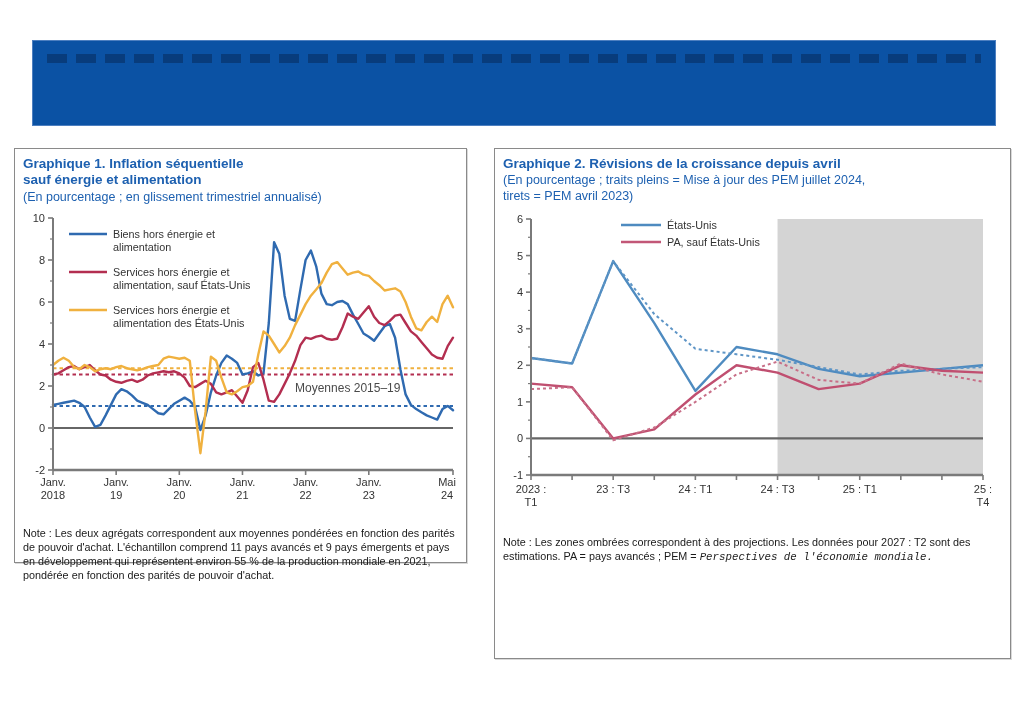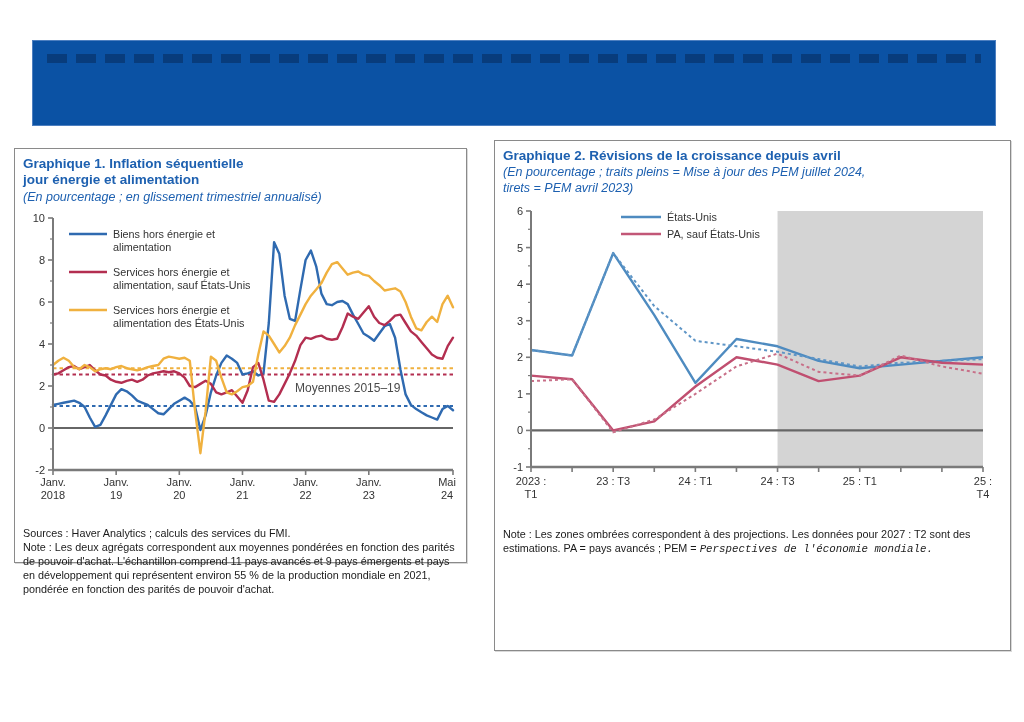--- a/index.html
+++ b/index.html
@@ -4,43 +4,43 @@
 <style>
   html,body{margin:0;padding:0;background:#fff;}
   .page{position:relative;width:1024px;height:722px;background:#ffffff;overflow:hidden;
         font-family:"Liberation Sans",sans-serif;color:#1a1a1a;}
   .banner{position:absolute;left:32px;top:40px;width:964px;height:86px;
           background:var(--banner,#0b52a4);border:1px solid #4d7fc0;box-sizing:border-box;}
   .banner-dashes{position:absolute;left:14px;right:14px;top:13px;height:9px;
           background:repeating-linear-gradient(90deg,var(--banner-dash,#083c7c) 0 20px,transparent 20px 29px);}
   .panel{position:absolute;background:#fff;border:1.5px solid #8a8a8a;box-sizing:border-box;padding:7px 8px;}
   .panel-left{left:14px;top:148px;width:453px;height:415px;box-shadow:1px 1px 0 #d9d9d9;}
-  .panel-right{left:494px;top:140px;width:517px;height:511px;box-shadow:1px 1px 0 #d9d9d9;}
+  .panel-right{left:494px;top:148px;width:517px;height:511px;box-shadow:1px 1px 0 #d9d9d9;}
   .fig-title{color:var(--title-blue,#1d60b0);font-weight:bold;font-size:13.5px;line-height:1.22;margin:0;}
-  .fig-sub{color:var(--title-blue,#1d60b0);font-style:italic;font-size:12.5px;line-height:1.25;margin:1px 0 6px 0;}
+  .fig-sub{color:var(--title-blue,#1d60b0);font-size:12.5px;line-height:1.25;margin:1px 0 6px 0;}
   .chart-wrap{position:relative;}
   svg{display:block;}
   svg text{font-family:"Liberation Sans",sans-serif;}
   .notes{font-size:10.8px;line-height:1.3;color:#1a1a1a;margin-top:14px;}
   .notes p{margin:0;}
   .italic{font-style:italic;font-family:Liberation Mono, monospace;}
 </style>
 </head>
 <body>
 
 <div class="page">
 
   <div class="banner">
     <div class="banner-dashes"></div>
   </div>
 
   <div class="panel panel-left">
     <p class="fig-title">
       <span>Graphique 1.  Inflation séquentielle</span><br>
-      <span>jour énergie et alimentation</span>
+      <span>sauf énergie et alimentation</span>
     </p>
     <p class="fig-sub">(En pourcentage ; en glissement trimestriel annualisé)</p>
     <div class="chart-wrap">
       <svg id="chart1" width="436" height="300">
           <line x1="30" y1="216" x2="430" y2="216" stroke="#666666" stroke-width="2.2"></line>
           <line x1="30" y1="193.94999999999996" x2="430" y2="193.94999999999996" stroke="#2f6ab0" stroke-width="2" stroke-dasharray="3.5 3"></line>
           <line x1="30" y1="162.45000000000002" x2="430" y2="162.45000000000002" stroke="#b32e50" stroke-width="2" stroke-dasharray="3.5 3"></line>
           <line x1="30" y1="156.15" x2="430" y2="156.15" stroke="#f0b13f" stroke-width="2" stroke-dasharray="3.5 3"></line>
           <polyline points="30.0,192.9 35.3,191.8 40.5,190.8 45.8,189.8 51.1,188.7 56.3,190.8 61.6,195.0 66.8,205.5 72.1,214.9 77.4,212.8 82.6,203.4 87.9,192.9 93.2,182.4 98.4,177.2 103.7,179.3 108.9,183.4 114.2,188.7 119.5,190.8 124.7,192.9 130.0,197.1 135.3,201.3 140.5,202.3 145.8,197.1 151.1,191.8 156.3,188.7 161.6,185.6 166.8,188.7 172.1,195.0 177.4,218.1 182.6,203.4 187.9,180.3 193.2,163.5 198.4,150.9 203.7,143.5 208.9,146.7 214.2,150.9 219.5,162.5 224.7,161.4 230.0,159.3 235.3,163.5 240.5,161.4 245.8,111.0 251.1,30.2 256.3,41.7 261.6,83.7 266.8,106.8 272.1,108.9 277.4,77.4 282.6,48.0 287.9,38.6 293.2,54.3 298.4,81.6 303.7,92.1 308.9,93.2 314.2,90.0 319.5,89.0 324.7,92.1 330.0,102.6 335.3,112.0 340.5,121.5 345.8,124.7 351.1,128.8 356.3,121.5 361.6,114.2 366.8,112.0 372.1,125.7 377.4,157.2 382.6,182.4 387.9,192.9 393.2,197.1 398.4,200.3 403.7,203.4 408.9,205.5 414.2,207.6 419.5,197.1 424.7,193.9 430.0,198.2" fill="none" stroke="#2f6ab0" stroke-width="2.4" stroke-linejoin="round" stroke-linecap="round"></polyline>
           <polyline points="30.0,162.5 35.3,161.4 40.5,158.3 45.8,155.1 51.1,154.0 56.3,157.2 61.6,155.1 66.8,153.0 72.1,158.3 77.4,162.5 82.6,163.5 87.9,167.7 93.2,169.8 98.4,170.8 103.7,168.8 108.9,167.7 114.2,169.8 119.5,167.7 124.7,163.5 130.0,161.4 135.3,160.3 140.5,159.3 145.8,160.3 151.1,159.3 156.3,161.4 161.6,165.6 166.8,174.0 172.1,175.1 177.4,171.9 182.6,168.8 187.9,171.9 193.2,180.3 198.4,182.4 203.7,180.3 208.9,178.2 214.2,184.5 219.5,190.8 224.7,178.2 230.0,155.1 235.3,150.9 240.5,167.7 245.8,188.7 251.1,189.8 256.3,182.4 261.6,171.9 266.8,161.4 272.1,148.8 277.4,133.1 282.6,125.7 287.9,126.8 293.2,124.7 298.4,123.6 303.7,126.8 308.9,127.8 314.2,126.8 319.5,115.2 324.7,101.5 330.0,104.7 335.3,106.8 340.5,100.5 345.8,94.2 351.1,104.7 356.3,111.0 361.6,113.1 366.8,108.9 372.1,103.7 377.4,102.6 382.6,111.0 387.9,119.4 393.2,123.6 398.4,129.9 403.7,136.2 408.9,142.5 414.2,145.7 419.5,146.7 424.7,134.1 430.0,125.7" fill="none" stroke="#b32e50" stroke-width="2.4" stroke-linejoin="round" stroke-linecap="round"></polyline>
@@ -96,21 +96,20 @@
             <text x="90" y="64" font-size="10.8" fill="#333">Services hors énergie et</text>
             <text x="90" y="77" font-size="10.8" fill="#333">alimentation, sauf États-Unis</text>
             <line x1="46" y1="98" x2="84" y2="98" stroke="#f0b13f" stroke-width="2.6"></line>
             <text x="90" y="102" font-size="10.8" fill="#333">Services hors énergie et</text>
             <text x="90" y="115" font-size="10.8" fill="#333">alimentation des États-Unis</text>
           </g>
           <text x="324.7368421052631" y="179.88" text-anchor="middle" font-size="12" fill="#4a4a4a">Moyennes 2015–19</text>
         </svg>
     </div>
     <div class="notes">
-      <p>Sources : Haver Analytics ; calculs des services du FMI.</p>
       <p>Note : Les deux agrégats correspondent aux moyennes pondérées en fonction des parités de pouvoir d'achat. L'échantillon comprend 11 pays avancés et 9 pays émergents et pays en développement qui représentent environ 55 % de la production mondiale en 2021, pondérée en fonction des parités de pouvoir d'achat.</p>
     </div>
   </div>
 
   <div class="panel panel-right">
     <p class="fig-title">Graphique 2.  Révisions de la croissance depuis avril</p>
     <p class="fig-sub">
       <span>(En pourcentage ; traits pleins  = Mise à jour des PEM juillet 2024,</span><br>
       <span>tirets = PEM avril 2023)</span>
     </p>

